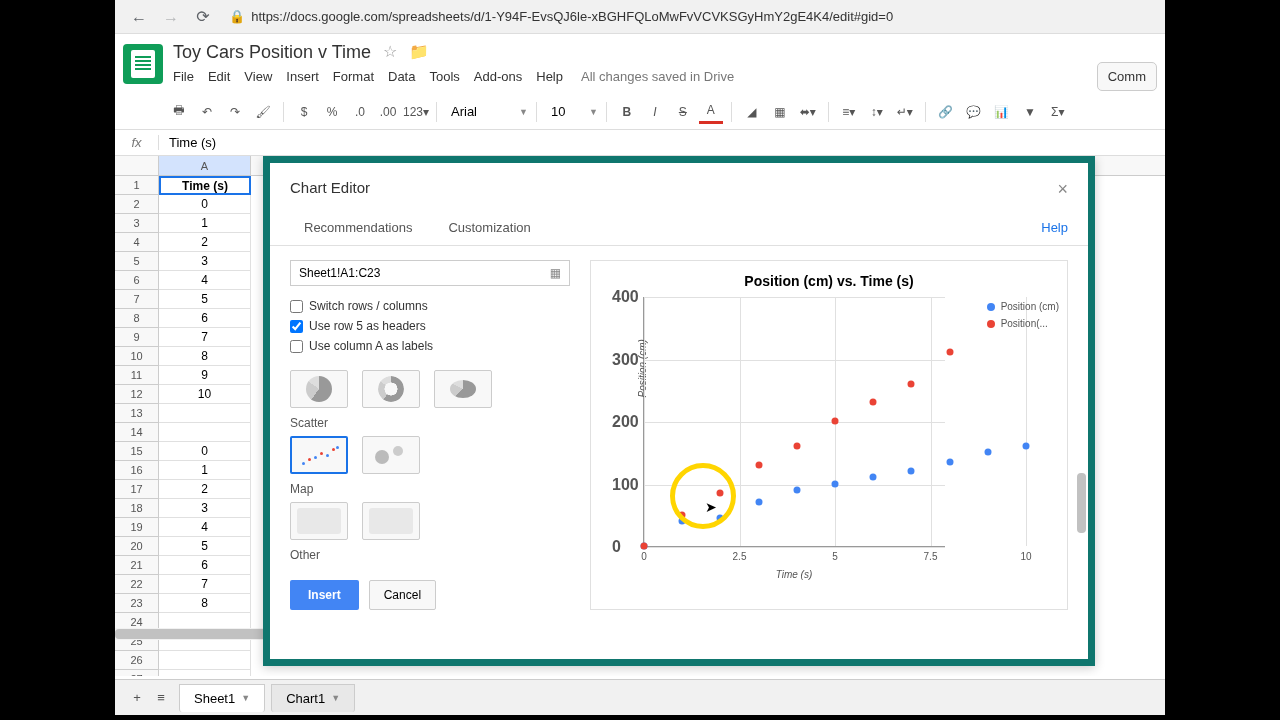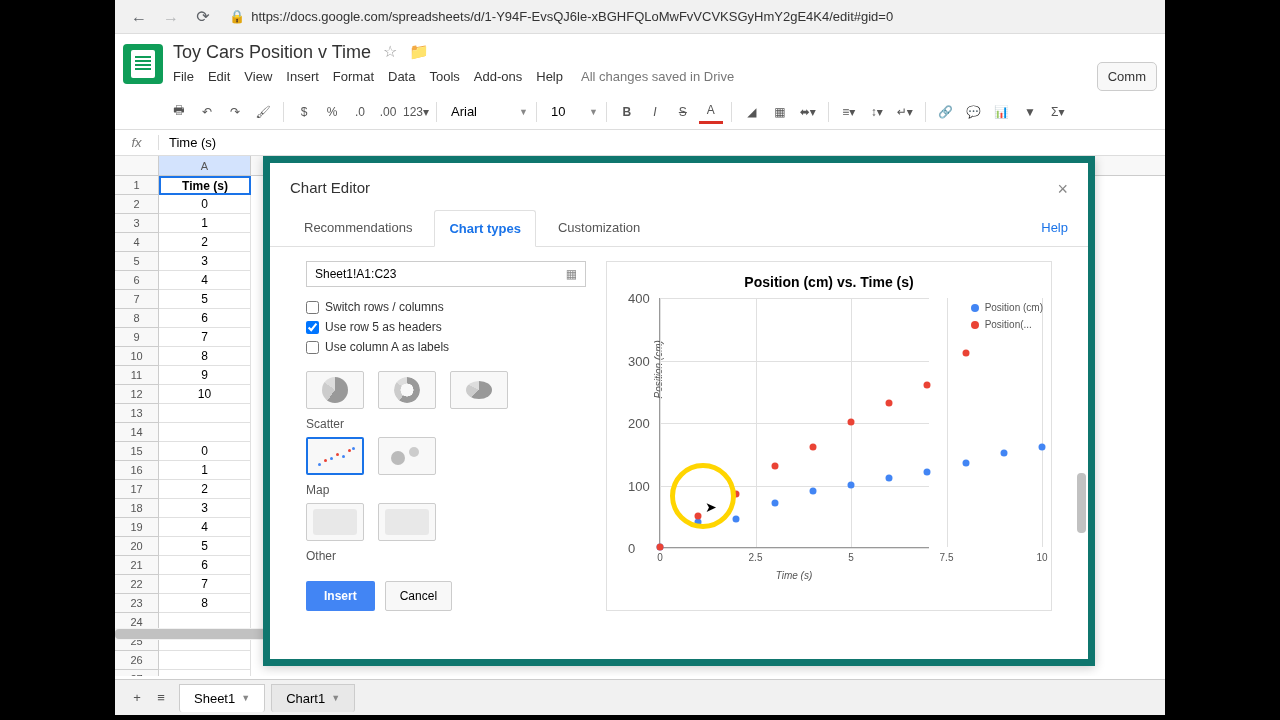--- a/index.html
+++ b/index.html
@@ -39,42 +39,42 @@
 .cell { width: 92px; border-right: 1px solid #e0e0e0; border-bottom: 1px solid #e0e0e0; text-align: center; line-height: 19px; }
 .cell.header-cell { font-weight: bold; border: 2px solid #1a73e8; line-height: 17px; }
 .chart-editor { position: absolute; left: 148px; top: 0; width: 832px; height: 510px; background: #fff; border: 7px solid #0f766e; box-shadow: 0 2px 10px rgba(0,0,0,0.2); z-index: 10; }
 .ce-header { padding: 16px 20px 10px; display: flex; justify-content: space-between; }
 .ce-title { font-size: 15px; color: #333; }
 .ce-close { color: #888; cursor: pointer; font-size: 18px; }
 .ce-tabs { display: flex; padding: 0 20px; border-bottom: 1px solid #e0e0e0; font-size: 13px; gap: 8px; }
 .ce-tab { padding: 10px 14px; color: #555; cursor: pointer; }
 .ce-tab.active { color: #1a73e8; font-weight: bold; border: 1px solid #e0e0e0; border-bottom: 1px solid #fff; margin-bottom: -1px; border-radius: 3px 3px 0 0; }
 .ce-help { margin-left: auto; color: #1a73e8; padding: 10px 0; }
-.ce-body { display: flex; padding: 14px 36px; gap: 20px; }
+.ce-body { display: flex; padding: 14px 20px; gap: 20px; }
 .ce-left { width: 280px; }
 .range-input { display: flex; border: 1px solid #ccc; padding: 5px 8px; font-size: 12px; margin-bottom: 10px; align-items: center; }
 .range-grid { margin-left: auto; color: #888; }
 .cb-row { display: flex; align-items: center; font-size: 12px; color: #333; padding: 3px 0; }
 .cb-row input { margin-right: 6px; }
 .ct-section { margin-top: 14px; }
 .ct-label { font-size: 12px; color: #555; margin-bottom: 6px; }
 .ct-thumbs { display: flex; gap: 14px; margin-bottom: 8px; }
 .thumb { width: 58px; height: 38px; border: 1px solid #ccc; border-radius: 2px; display: flex; align-items: center; justify-content: center; background: #f8f8f8; position: relative; }
 .thumb.selected { border: 2px solid #1a73e8; }
 .pie-shape { width: 26px; height: 26px; border-radius: 50%; background: conic-gradient(#999 0 60%, #ccc 60% 85%, #ddd 85%); }
 .scatter-dots { width: 46px; height: 28px; position: relative; }
 .sd { position: absolute; width: 3px; height: 3px; border-radius: 50%; }
 .map-shape { width: 44px; height: 26px; background: #ddd; border-radius: 3px; opacity: 0.6; }
 .ce-buttons { display: flex; gap: 10px; margin-top: 18px; }
 .btn-primary { background: #4285f4; color: #fff; border: none; padding: 8px 18px; font-size: 12px; font-weight: bold; border-radius: 2px; cursor: pointer; }
 .btn-sec { background: #f8f8f8; border: 1px solid #ccc; padding: 7px 14px; font-size: 12px; border-radius: 2px; cursor: pointer; }
 .ce-right { flex: 1; border: 1px solid #e0e0e0; padding: 12px; position: relative; }
 .chart-title { text-align: center; font-size: 14px; font-weight: bold; margin-bottom: 8px; }
 .chart-plot { position: relative; height: 250px; margin-left: 40px; margin-right: 110px; border-left: 1px solid #999; border-bottom: 1px solid #999; }
-.ytick { position: absolute; left: -32px; font-size: 13px; color: #555; transform: translateY(-50%); }
+.ytick { position: absolute; left: -32px; font-size: 16px; color: #555; transform: translateY(-50%); font-weight: bold; }
 .xtick { position: absolute; bottom: -16px; font-size: 10px; color: #555; transform: translateX(-50%); }
 .grid-v { position: absolute; top: 0; bottom: 0; width: 1px; background: #e0e0e0; }
 .grid-h { position: absolute; left: 0; right: 0; height: 1px; background: #e0e0e0; }
 .pt { position: absolute; width: 7px; height: 7px; border-radius: 50%; transform: translate(-50%, 50%); }
 .ylabel { position: absolute; left: -2px; top: 50%; transform: rotate(-90deg) translateX(30px); transform-origin: left; font-size: 10px; font-style: italic; color: #555; }
 .xlabel { text-align: center; font-size: 10px; font-style: italic; color: #555; margin-top: 22px; margin-left: 40px; margin-right: 110px; }
 .legend { position: absolute; right: 8px; top: 40px; font-size: 10px; color: #555; }
 .legend-item { display: flex; align-items: center; margin-bottom: 6px; }
 .legend-dot { width: 8px; height: 8px; border-radius: 50%; margin-right: 6px; }
 .highlight-circle { position: absolute; left: 400px; top: 300px; width: 66px; height: 66px; border: 5px solid #ffd500; border-radius: 50%; z-index: 20; pointer-events: none; }
@@ -293,21 +293,20 @@
         </div>
       </div>
 
     <div class="chart-editor">
       <div class="ce-header">
         <span class="ce-title">Chart Editor</span>
         <span class="ce-close">×</span>
       </div>
       <div class="ce-tabs">
         <div class="ce-tab">Recommendations</div>
-        <div class="ce-tab active">Chart types</div>
         <div class="ce-tab">Customization</div>
         <div class="ce-help">Help</div>
       </div>
       <div class="ce-body">
         <div class="ce-left">
           <div class="range-input">
             <span>Sheet1!A1:C23</span>
             <span class="range-grid">▦</span>
           </div>
           <label class="cb-row">

